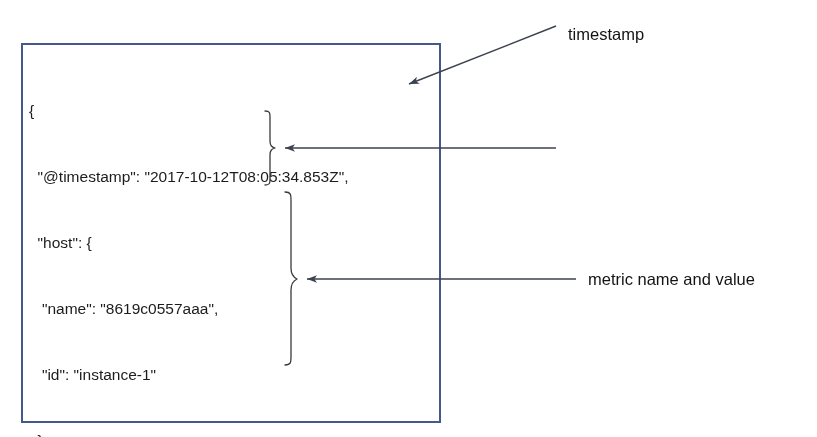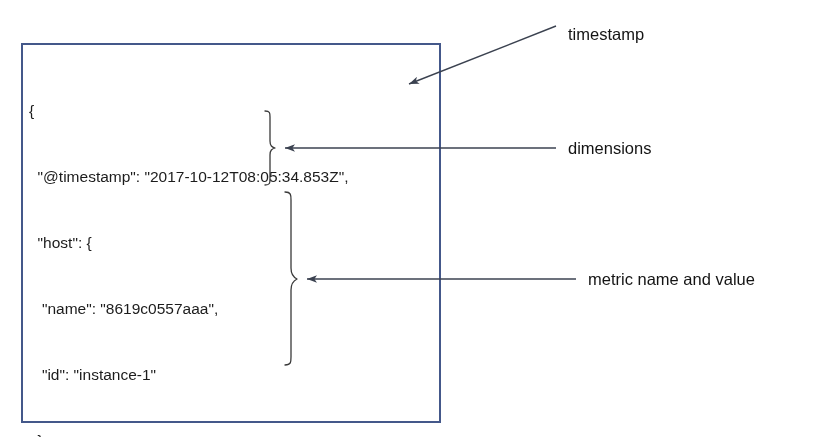--- a/index.html
+++ b/index.html
@@ -123,17 +123,16 @@
              C291,274 293,277 297,279
              C293,281 291,284 291,290
              L291,357
              C291,362 291,365 285,365" fill="none" stroke="#3a3a3a" stroke-width="1.3" stroke-linecap="round" stroke-linejoin="round"></path>
 
     <line x1="576" y1="279" x2="307" y2="279" stroke="#3b4250" stroke-width="1.4" marker-end="url(#arrowhead)"></line>
   </svg>
 
   <div class="annot annot-timestamp">timestamp</div>
 
-  <div class="annot annot-dimensions">dimensions</div>
 
   <div class="annot annot-metric">metric name and value</div>
 
 </div>
 
 </body></html>

